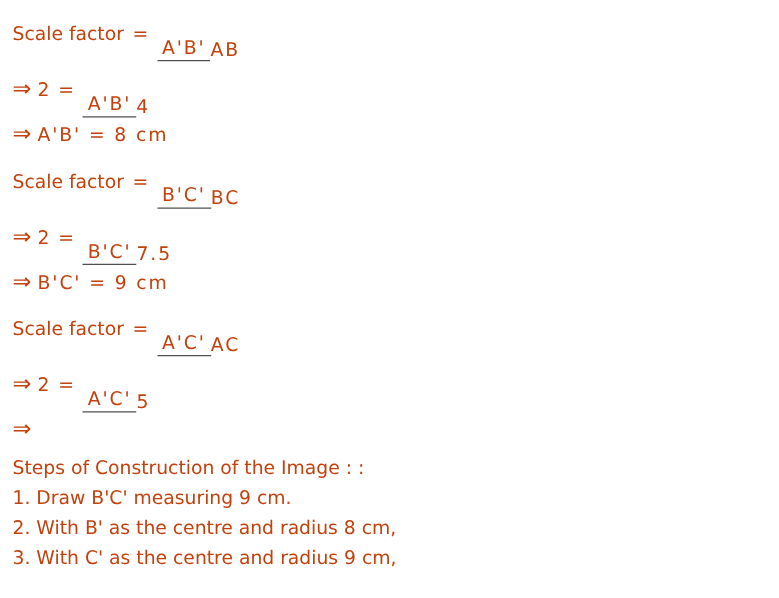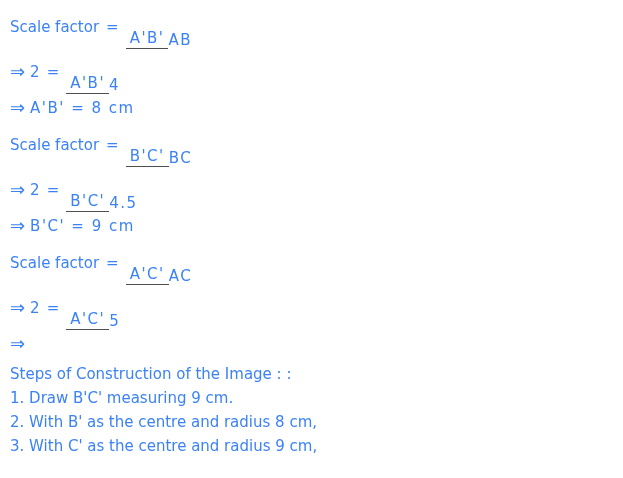--- a/index.html
+++ b/index.html
@@ -6,21 +6,21 @@
     margin: 0;
     padding: 0;
     background: #ffffff;
   }
   .doc {
     width: 520px;
     height: 478px;
     box-sizing: border-box;
     padding: 8px 10px 0 10px;
     background: #ffffff;
-    color: #3b82f6;
+    color: #c2410c;
     font-family: "DejaVu Sans", "Liberation Sans", sans-serif;
     font-size: 15px;
     overflow: hidden;
   }
   .eq-row {
     display: flex;
     align-items: center;
     min-height: 20px;
   }
   .eq-row.frac-row {
@@ -108,21 +108,21 @@
         <span class="num">B'C'</span>
         <span class="den">BC</span>
       </span>
     </div>
     <div class="eq-row frac-row">
       <span class="arrow">⇒</span>
       <span>2</span>
       <span class="eqsign">=</span>
       <span class="frac">
         <span class="num">B'C'</span>
-        <span class="den">4.5</span>
+        <span class="den">7.5</span>
       </span>
     </div>
     <div class="eq-row result-line">
       <span class="arrow">⇒</span>
       <span class="math">B'C' = 9 cm</span>
     </div>
   </div>
 
   <div class="eq-block">
     <div class="eq-row frac-row">

